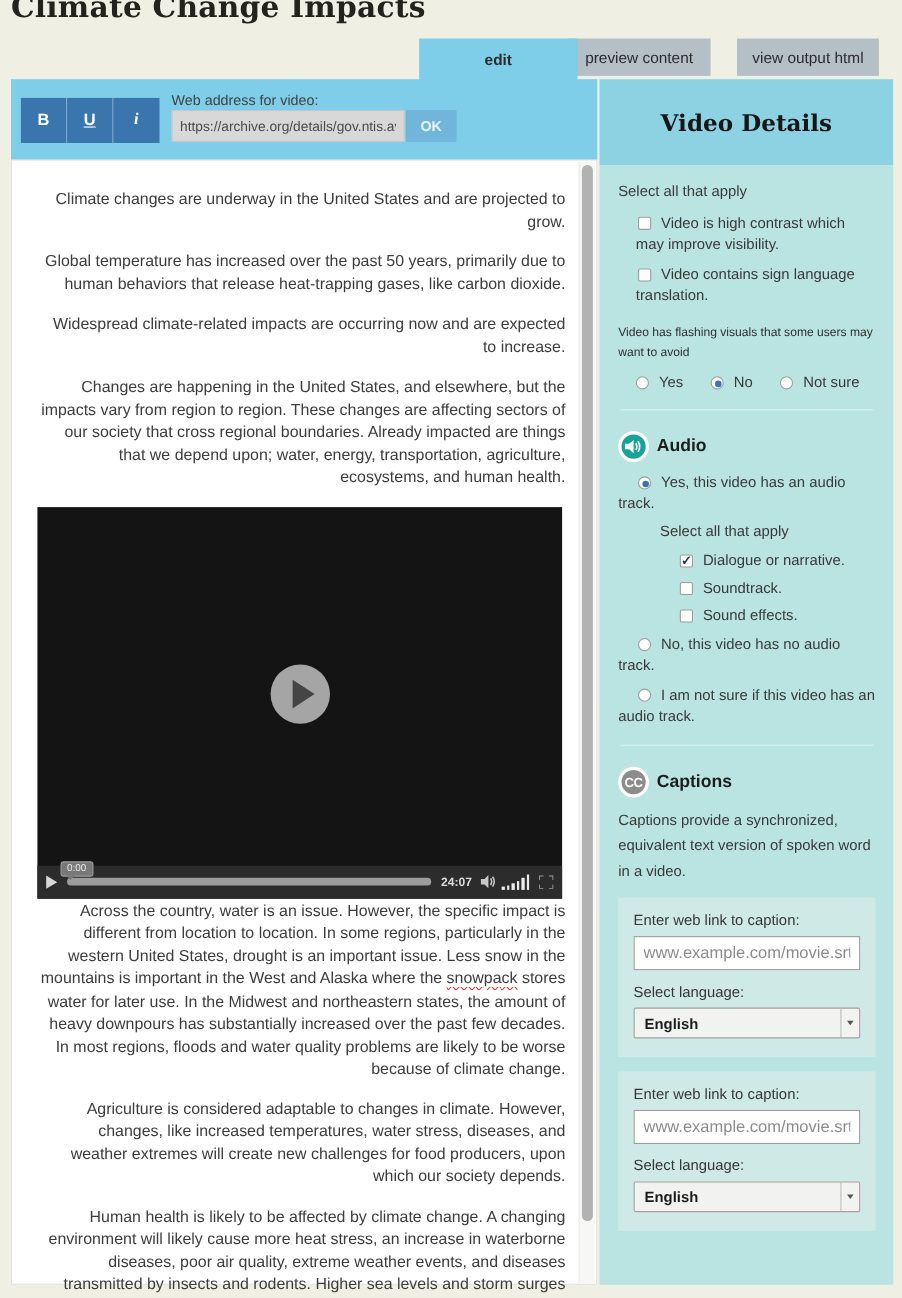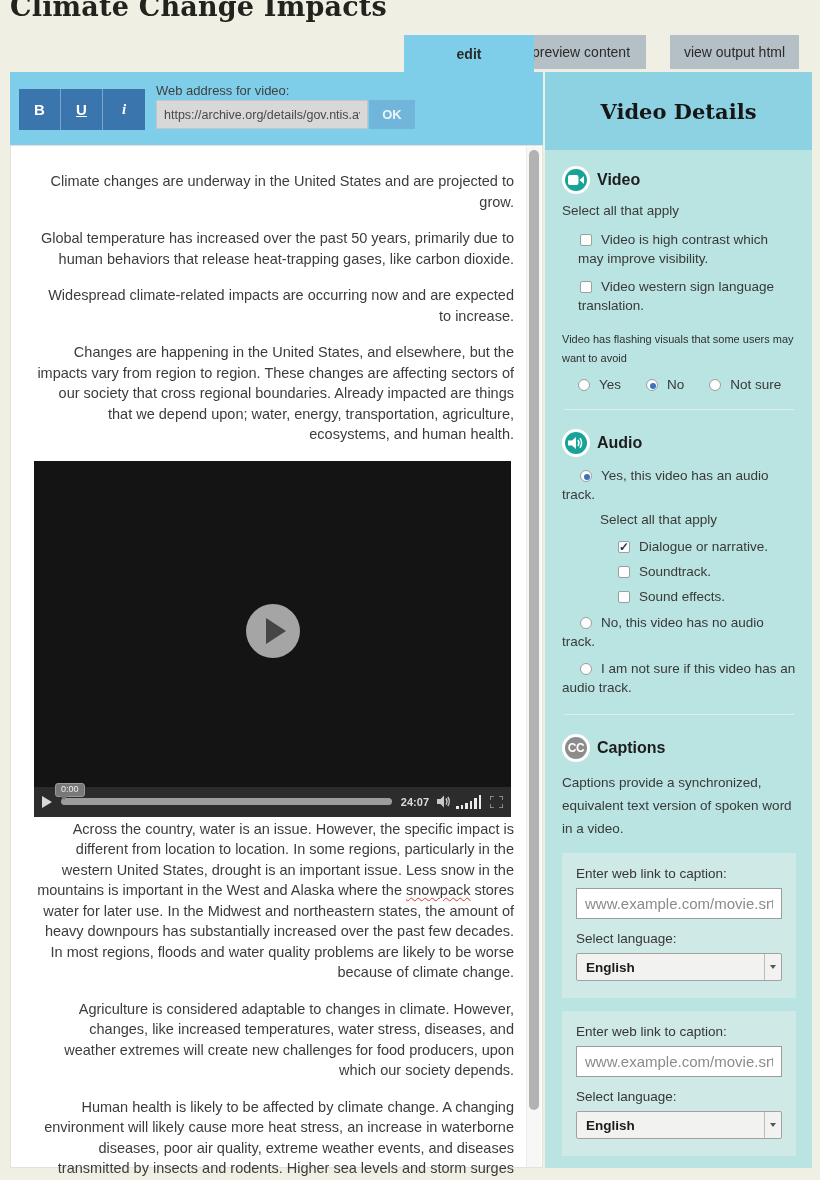--- a/index.html
+++ b/index.html
@@ -12,21 +12,21 @@
   }
   
   .page-title {
     position:absolute; left:10px; top:-9px;
     font-family:"DejaVu Serif", serif; font-weight:bold;
     font-size:27px; letter-spacing:0.2px; color:#23231d;
   }
   
   .tab { position:absolute; display:flex; align-items:center; justify-content:center;
          font-size:14px; color:#2b2b2b; cursor:pointer; }
-  .tab-edit { left:404px; top:35px; width:130px; height:38px; background:#7fcee9; font-weight:bold; z-index:3; }
+  .tab-edit { left:381px; top:35px; width:144px; height:38px; background:#7fcee9; font-weight:bold; z-index:3; }
   .tab-preview { left:516px; top:35px; width:130px; height:34px; background:#b5c0c6; }
   .tab-view { left:670px; top:35px; width:129px; height:34px; background:#b5c0c6; }
   
   .toolbar { position:absolute; left:10px; top:72px; width:533px; height:73px; background:#7fcee9; z-index:2; }
   .bui-group { position:absolute; left:9px; top:17px; display:flex; }
   .fmt-btn { width:42px; height:41px; background:#3a75ae; color:#fff; font-size:15px;
              display:flex; align-items:center; justify-content:center; border-right:1px solid rgba(255,255,255,.35); cursor:pointer; }
   .fmt-btn:last-child { border-right:none; }
   .fmt-b { font-weight:bold; }
   .fmt-u { font-weight:bold; text-decoration:underline; }
@@ -182,36 +182,27 @@
     <div class="editor-scroll-thumb"></div>
   </div>
 </div>
 
 <div class="sb-header">
   <div class="sb-header-title">Video Details</div>
 </div>
 
 <div class="sidebar">
 
-  <div class="sb-section-head">
-    <div class="sb-icon">
-      <svg width="16" height="12" viewBox="0 0 16 12">
-        <rect x="0" y="1" width="10.5" height="10" rx="2" fill="#fff"></rect>
-        <polygon points="11.5,6 16,2 16,10" fill="#fff"></polygon>
-      </svg>
-    </div>
-    <div class="sb-heading">Video</div>
-  </div>
   <div class="select-all">Select all that apply</div>
 
   <div class="check-row">
     <span class="checkbox"></span><span>Video is high contrast which may improve visibility.</span>
   </div>
   <div class="check-row">
-    <span class="checkbox"></span><span>Video western sign language translation.</span>
+    <span class="checkbox"></span><span>Video contains sign language translation.</span>
   </div>
 
   <div class="flash-q">Video has flashing visuals that some users may want to avoid</div>
   <div class="flash-opts">
     <span class="flash-opt">
       <span class="radio"></span><span>Yes</span>
     </span>
     <span class="flash-opt">
       <span class="radio selected"></span><span>No</span>
     </span>

